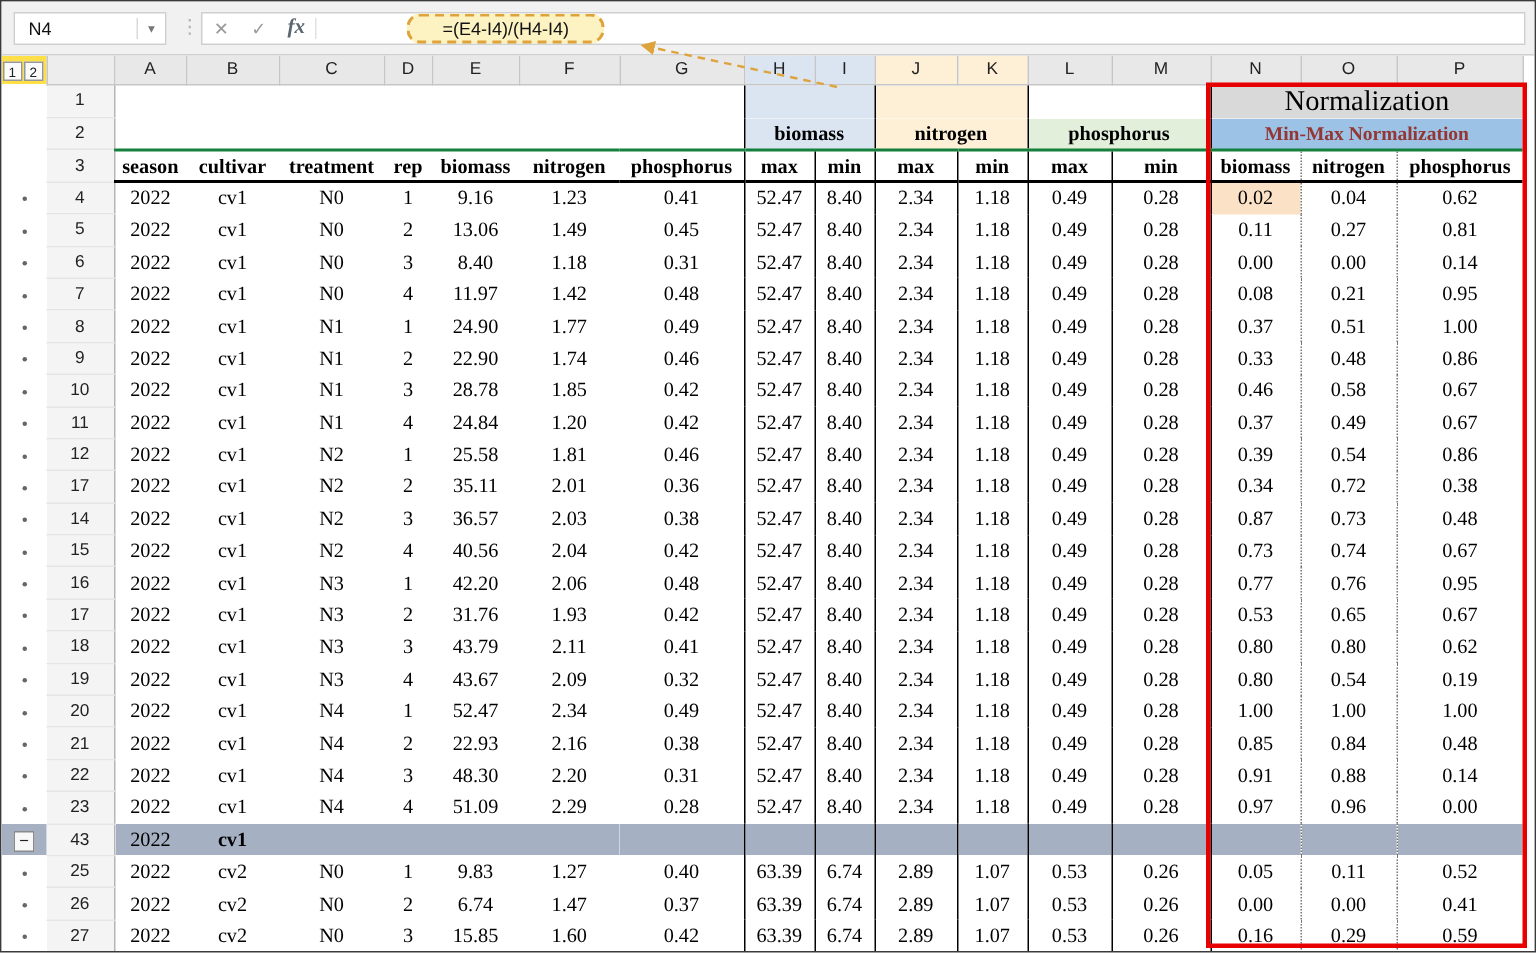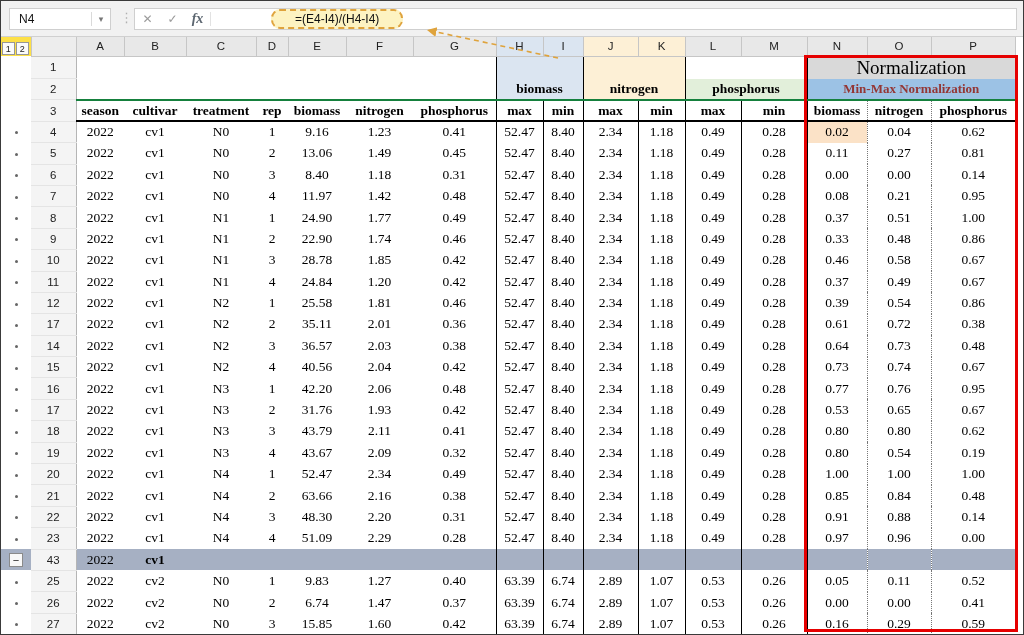--- a/index.html
+++ b/index.html
@@ -349,41 +349,41 @@
             <td class="cD">2</td>
             <td class="cE">35.11</td>
             <td class="cF">2.01</td>
             <td class="cG">0.36</td>
             <td class="cH bl">52.47</td>
             <td class="cI bl">8.40</td>
             <td class="cJ bl">2.34</td>
             <td class="cK bl">1.18</td>
             <td class="cL bl">0.49</td>
             <td class="cM bl">0.28</td>
-            <td class="cN bl">0.61</td>
+            <td class="cN bl">0.34</td>
             <td class="cO bld">0.72</td>
             <td class="cP bld">0.38</td>
           </tr>
           <tr>
             <td class="gut"><span class="dot"></span></td>
             <th class="rh">14</th>
             <td class="cA">2022</td>
             <td class="cB">cv1</td>
             <td class="cC">N2</td>
             <td class="cD">3</td>
             <td class="cE">36.57</td>
             <td class="cF">2.03</td>
             <td class="cG">0.38</td>
             <td class="cH bl">52.47</td>
             <td class="cI bl">8.40</td>
             <td class="cJ bl">2.34</td>
             <td class="cK bl">1.18</td>
             <td class="cL bl">0.49</td>
             <td class="cM bl">0.28</td>
-            <td class="cN bl">0.64</td>
+            <td class="cN bl">0.87</td>
             <td class="cO bld">0.73</td>
             <td class="cP bld">0.48</td>
           </tr>
           <tr>
             <td class="gut"><span class="dot"></span></td>
             <th class="rh">15</th>
             <td class="cA">2022</td>
             <td class="cB">cv1</td>
             <td class="cC">N2</td>
             <td class="cD">4</td>
@@ -500,21 +500,21 @@
             <td class="cO bld">1.00</td>
             <td class="cP bld">1.00</td>
           </tr>
           <tr>
             <td class="gut"><span class="dot"></span></td>
             <th class="rh">21</th>
             <td class="cA">2022</td>
             <td class="cB">cv1</td>
             <td class="cC">N4</td>
             <td class="cD">2</td>
-            <td class="cE">63.66</td>
+            <td class="cE">22.93</td>
             <td class="cF">2.16</td>
             <td class="cG">0.38</td>
             <td class="cH bl">52.47</td>
             <td class="cI bl">8.40</td>
             <td class="cJ bl">2.34</td>
             <td class="cK bl">1.18</td>
             <td class="cL bl">0.49</td>
             <td class="cM bl">0.28</td>
             <td class="cN bl">0.85</td>
             <td class="cO bld">0.84</td>

